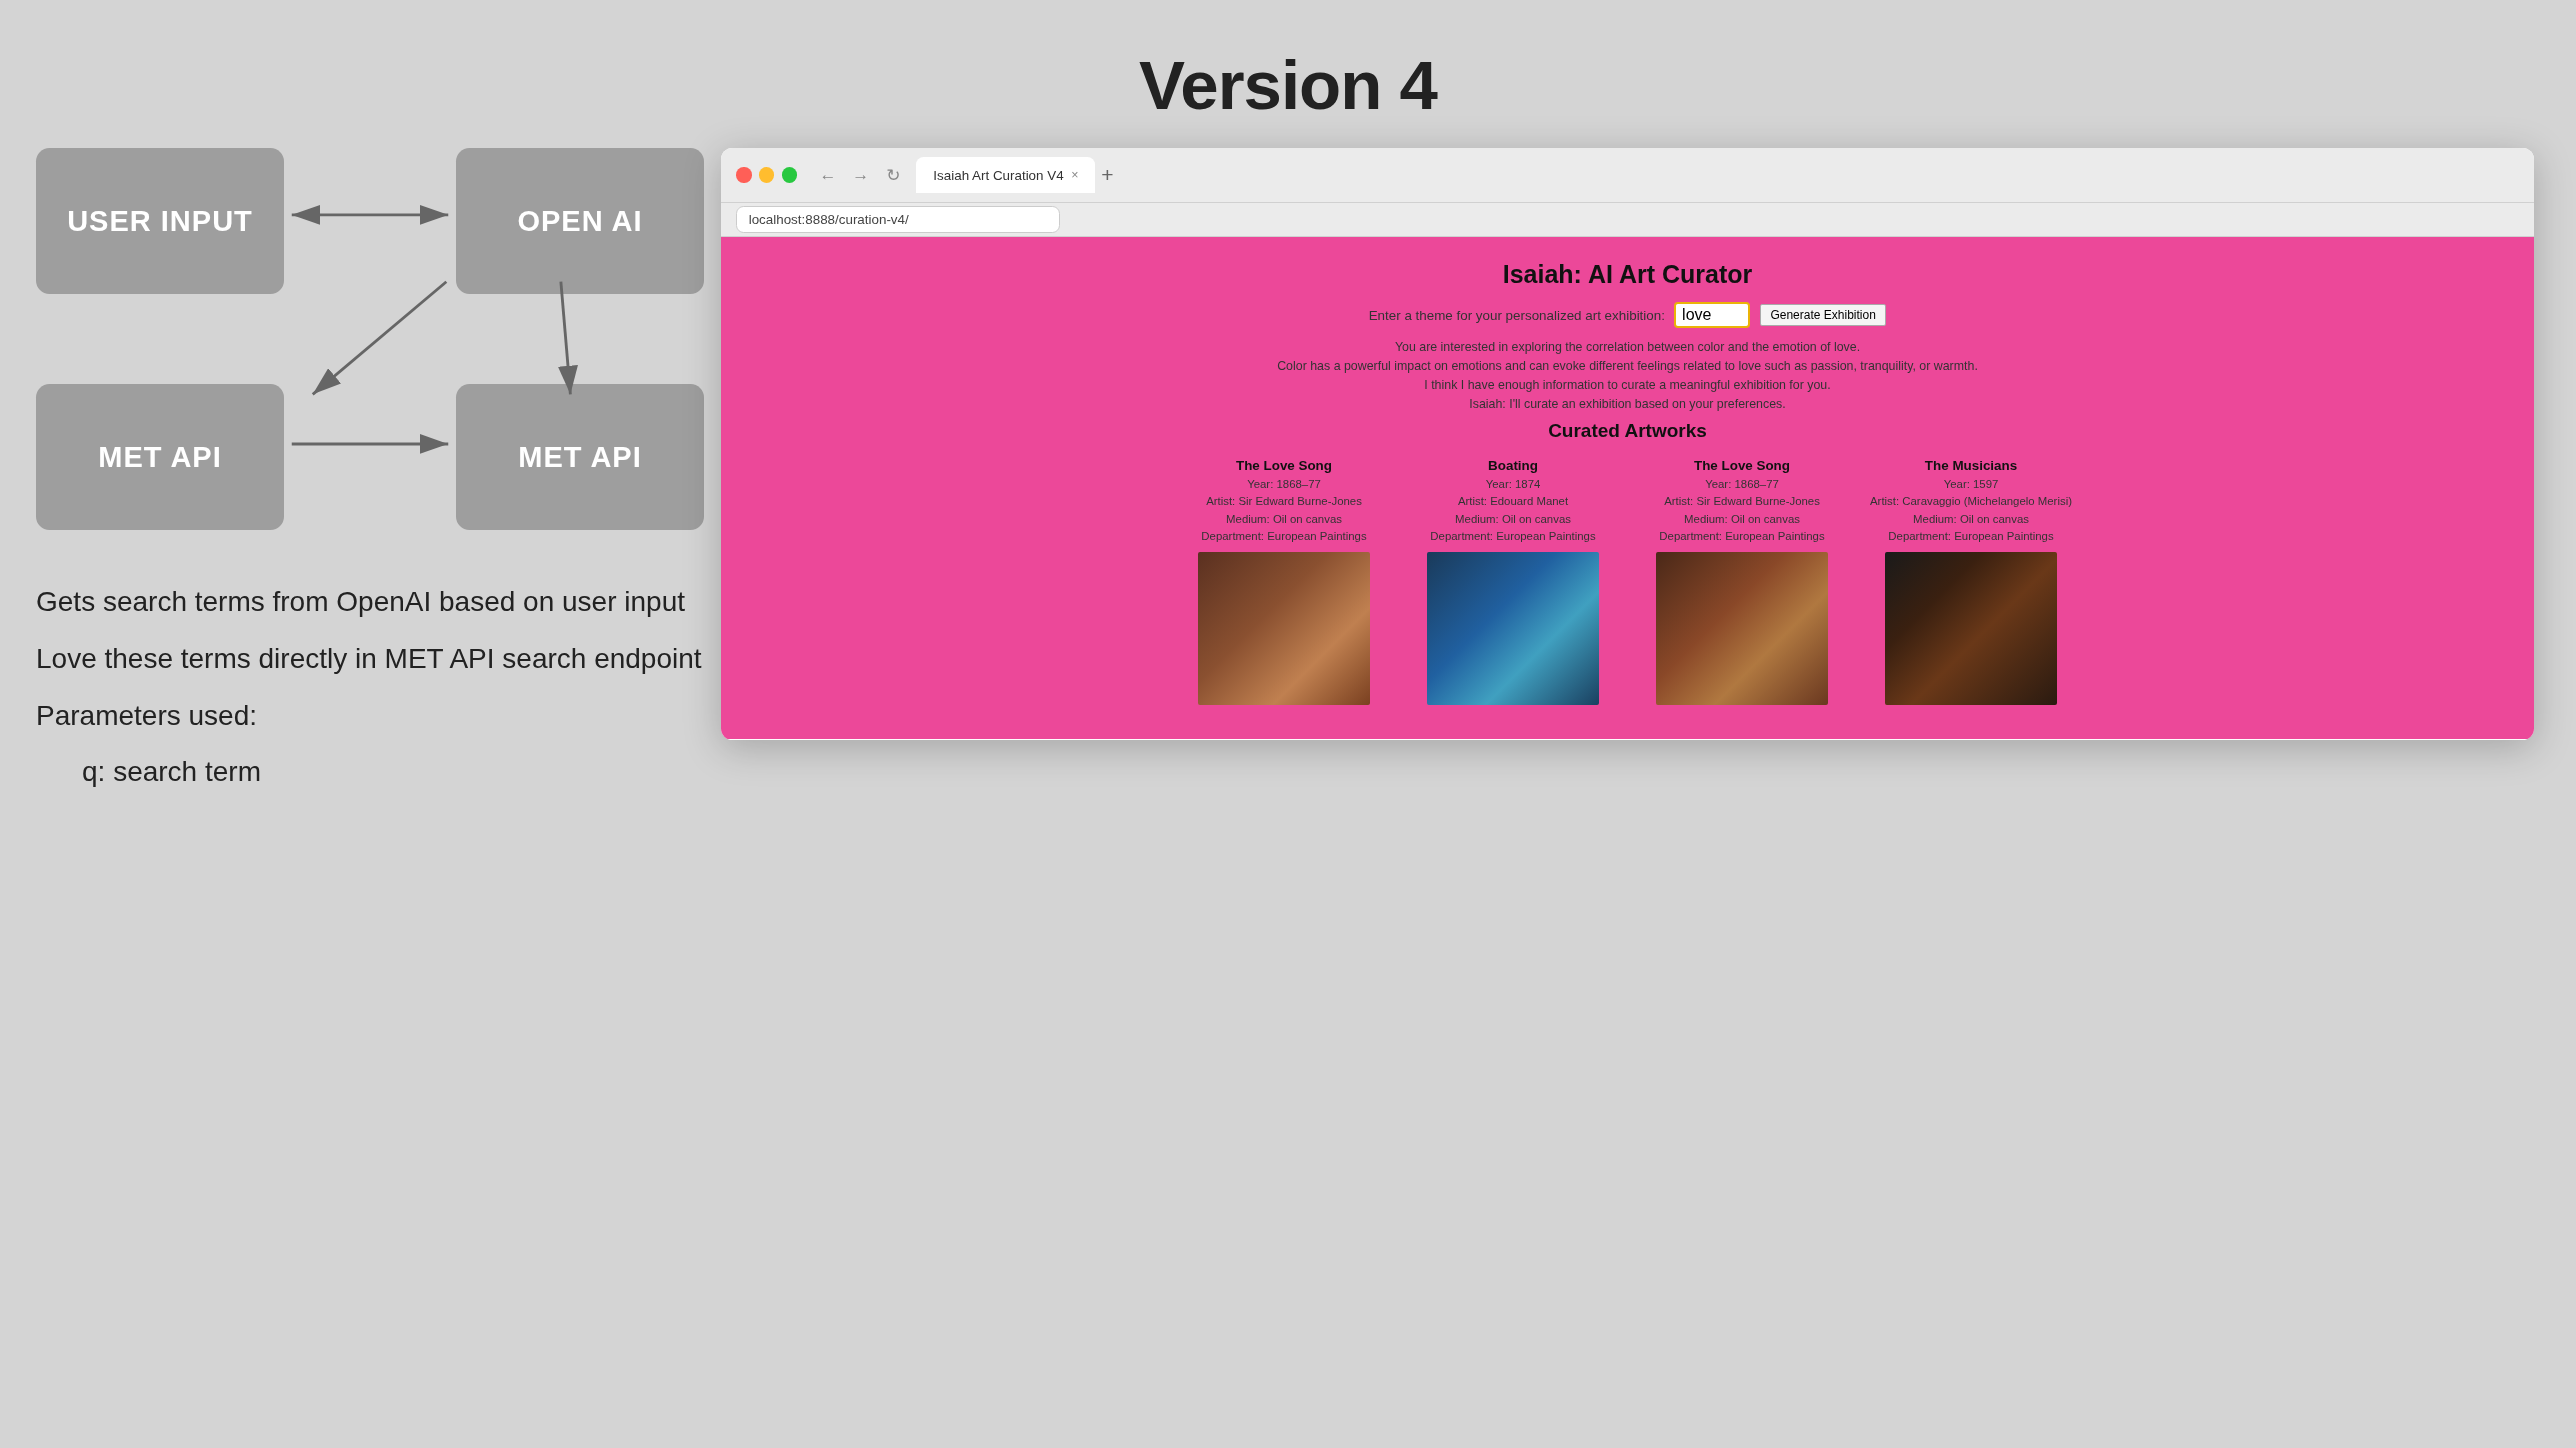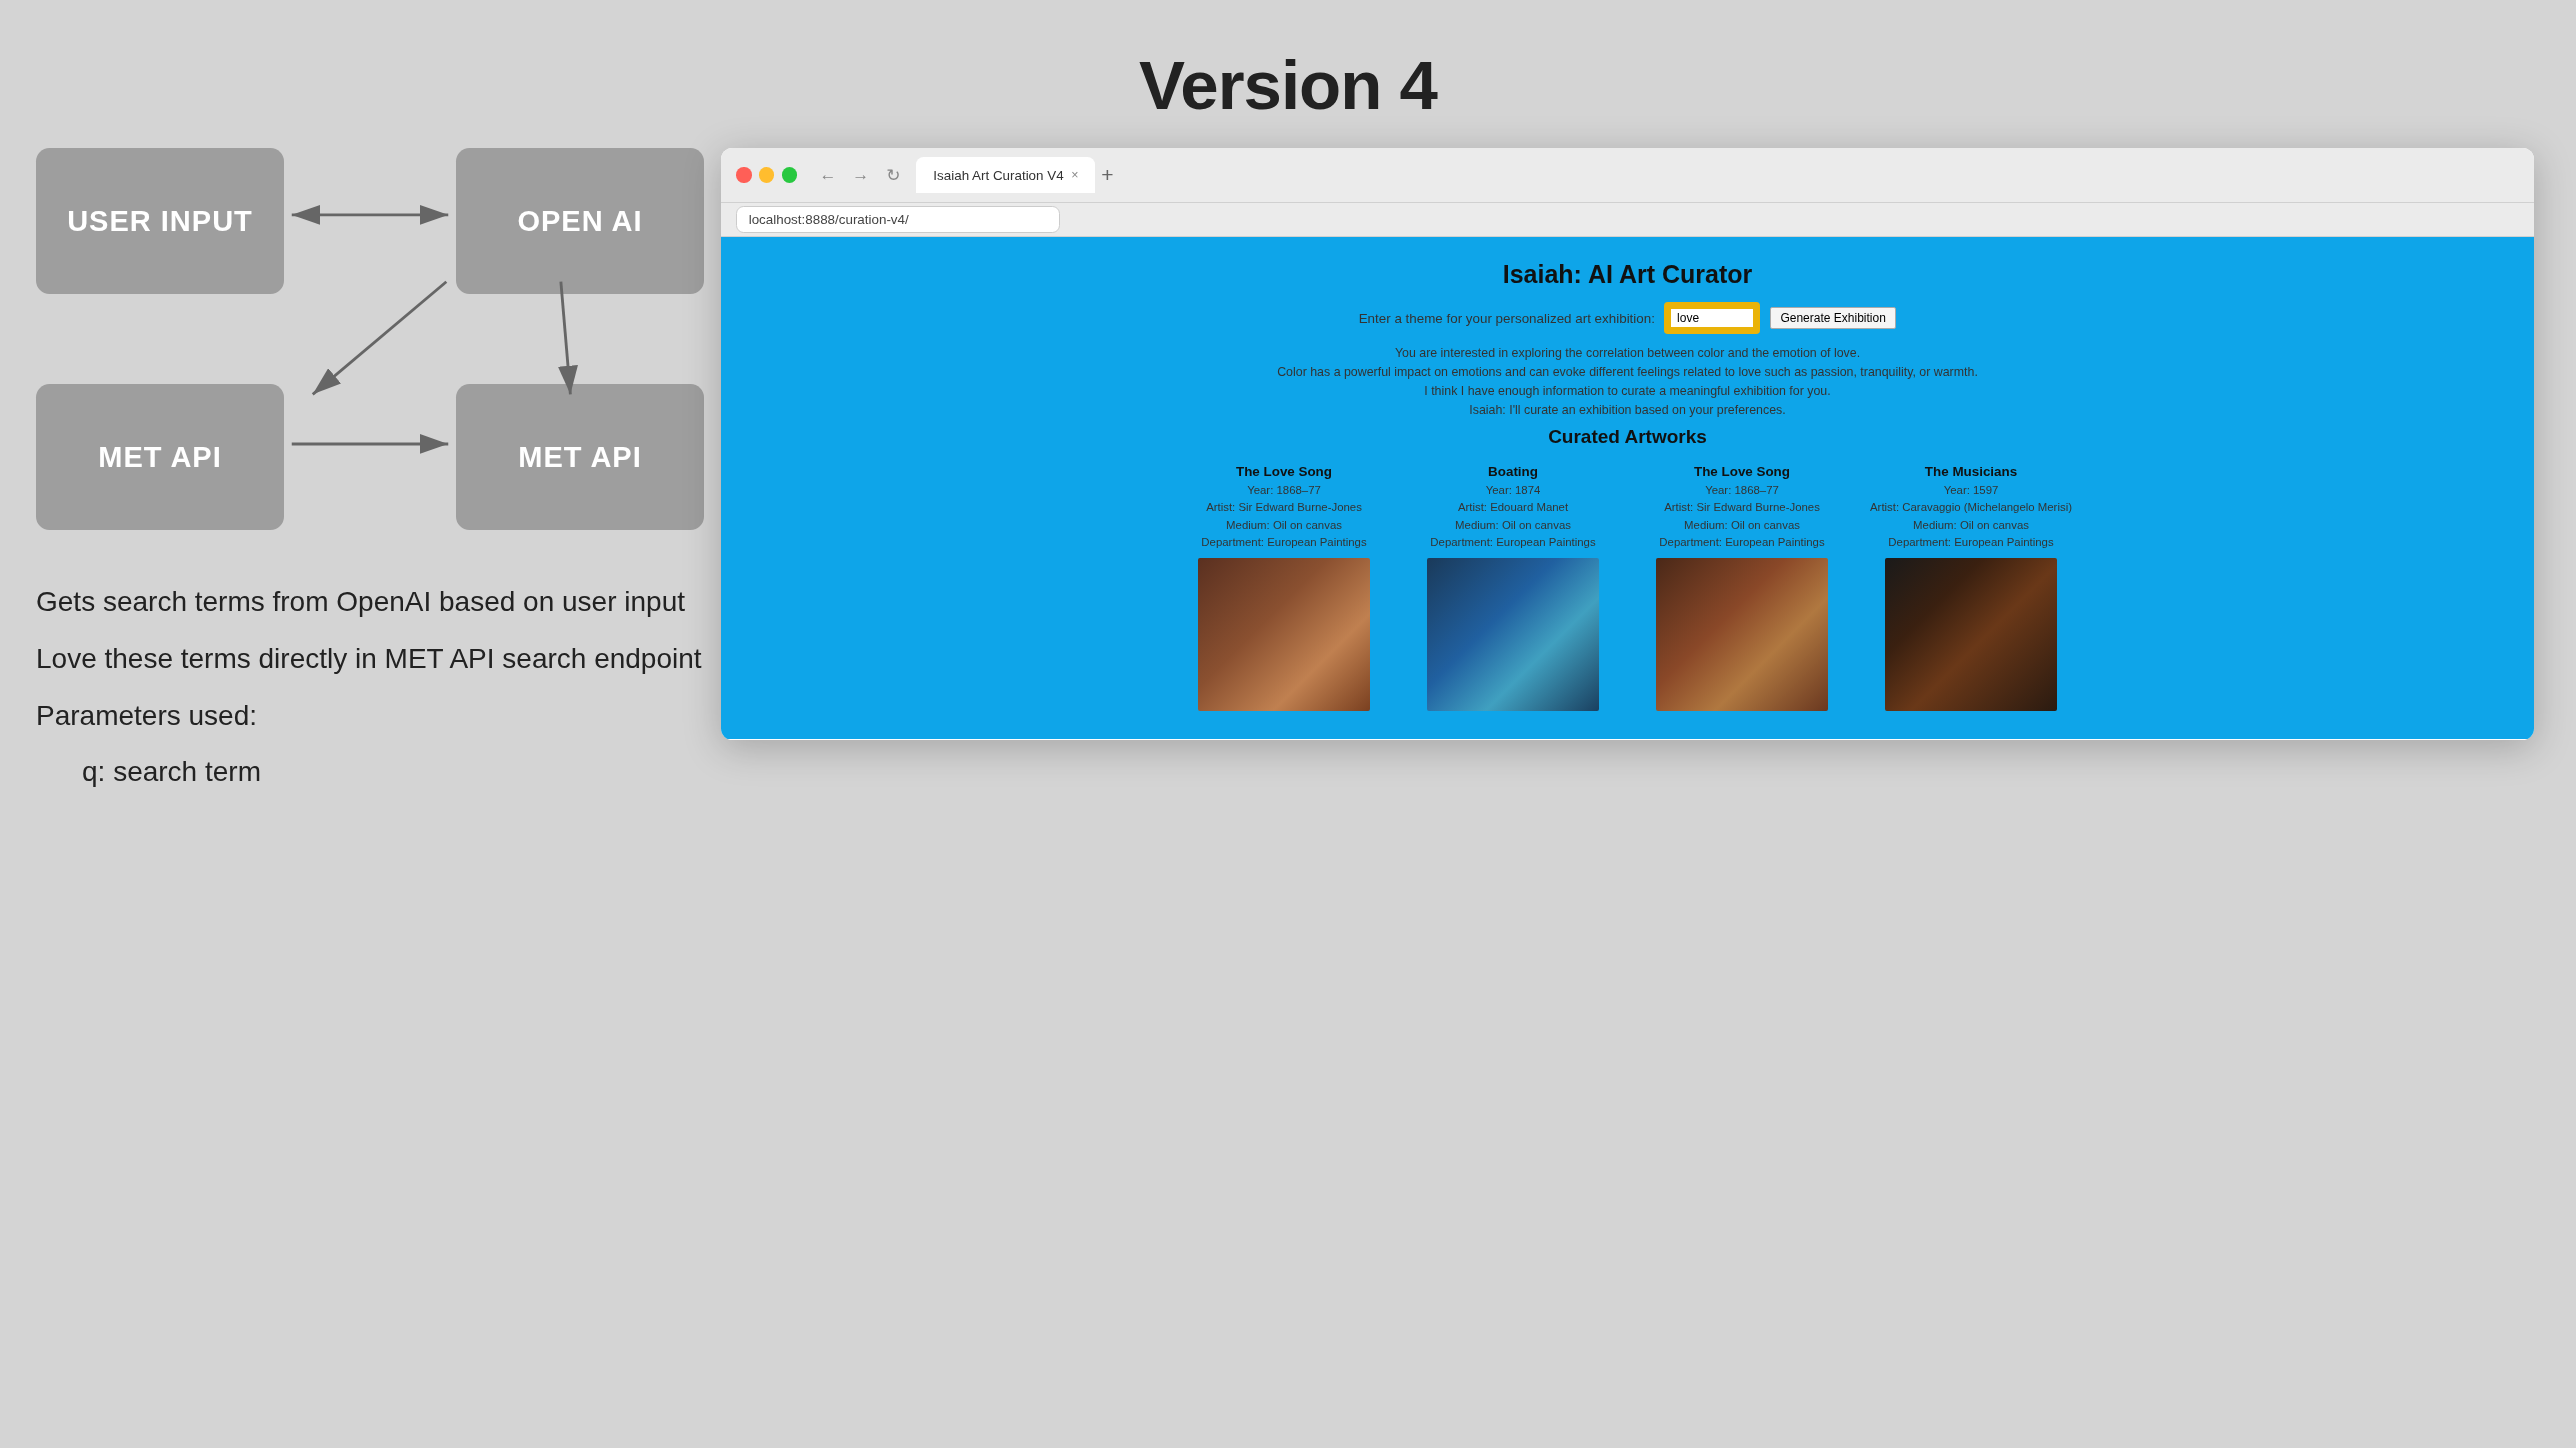--- a/index.html
+++ b/index.html
@@ -190,21 +190,21 @@
       font-size: 13.4px;
       color: #444;
       width: 324px;
       display: flex;
       align-items: center;
     }
 
     
     .app-content {
       padding: 23px 30.5px 19px;
-      background: #0ea5e9;
+      background: #ec4899;
       height: calc(100% - 90px);
       overflow: hidden;
     }
 
     .app-title {
       text-align: center;
       font-size: 25px;
       font-weight: 700;
       color: #111;
       margin-bottom: 13.4px;
@@ -217,25 +217,25 @@
       gap: 9.5px;
       margin-bottom: 9.5px;
     }
 
     .app-theme-label {
       font-size: 13.4px;
       color: #333;
     }
 
     .app-theme-input {
-      border: 7px solid #eab308;
+      border: 2px solid #eab308;
       border-radius: 3.8px;
       padding: 1.9px 5.7px;
-      font-size: 12px;
-      width: 96px;
+      font-size: 16px;
+      width: 76px;
     }
 
     .app-generate-btn {
       background: #f5f5f5;
       border: 1px solid #aaa;
       border-radius: 2px;
       padding: 2.9px 9.5px;
       font-size: 12px;
       cursor: pointer;
     }

